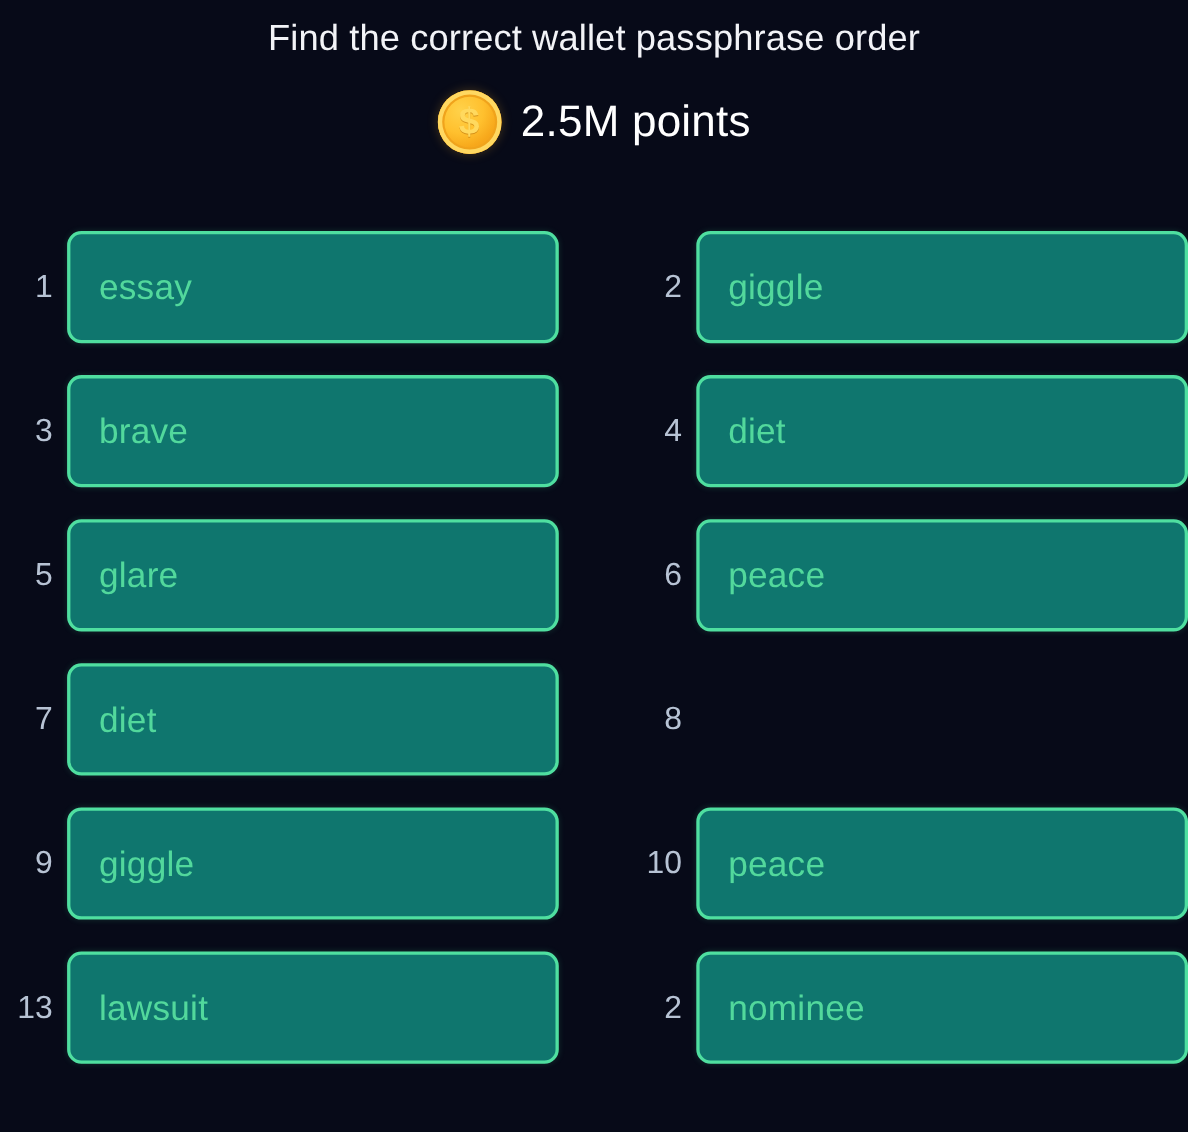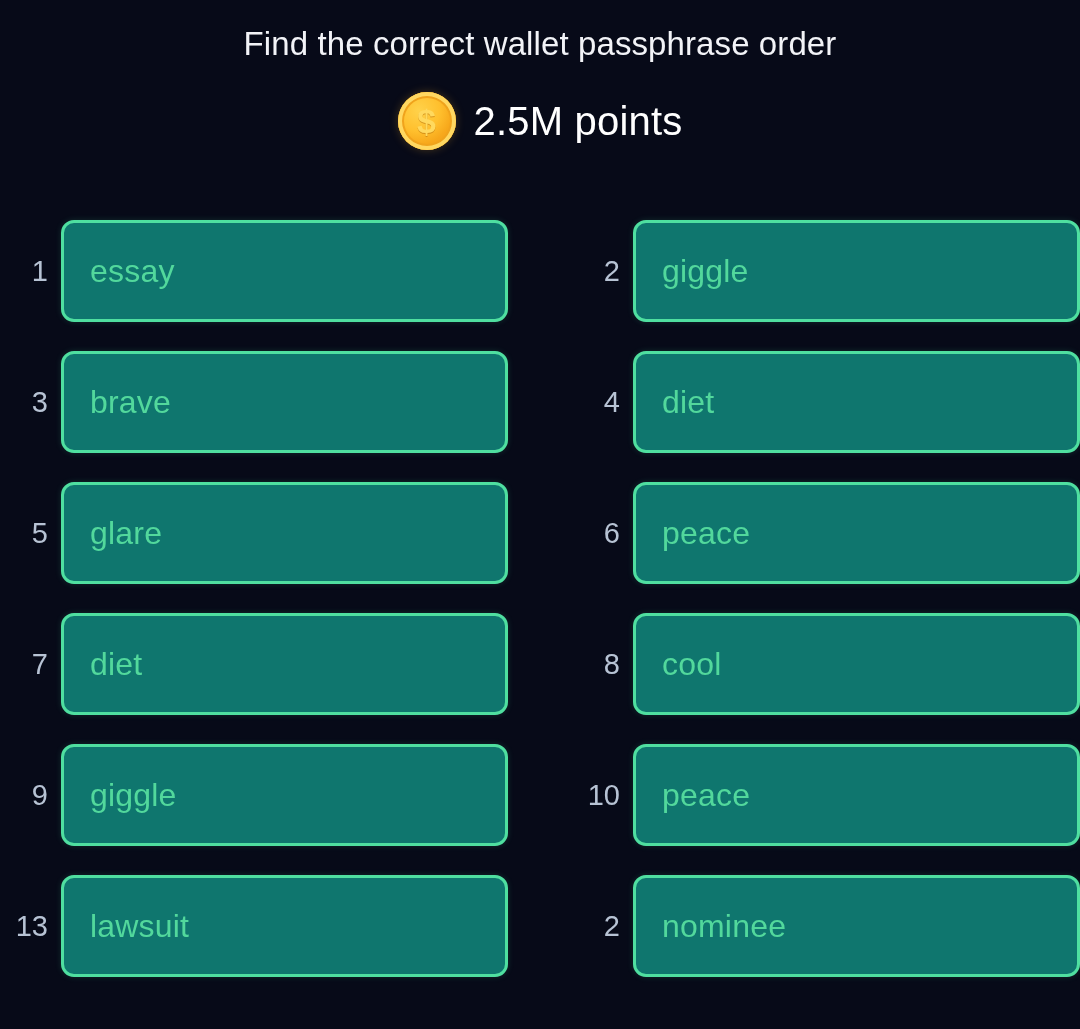--- a/index.html
+++ b/index.html
@@ -20,21 +20,21 @@
     height: 1029px;
     position: relative;
     display: flex;
     flex-direction: column;
     align-items: center;
     background: #070a18;
   }
 
   
   .title {
-    margin-top: 24px;
+    margin-top: 14px;
     font-size: 33px;
     line-height: 40px;
     color: #f2f3f7;
     font-weight: 400;
     letter-spacing: 0.1px;
     text-align: center;
   }
 
   .points-row {
     margin-top: 28px;
@@ -192,23 +192,20 @@
 
     <div class="cell">
       <span class="idx">7</span>
       <div class="word-box">
         <span class="word-text">diet</span>
       </div>
     </div>
 
     <div class="cell">
       <span class="idx">8</span>
-      <div class="word-box">
-        <span class="word-text">cool</span>
-      </div>
     </div>
 
     <div class="cell">
       <span class="idx">9</span>
       <div class="word-box">
         <span class="word-text">giggle</span>
       </div>
     </div>
 
     <div class="cell">

